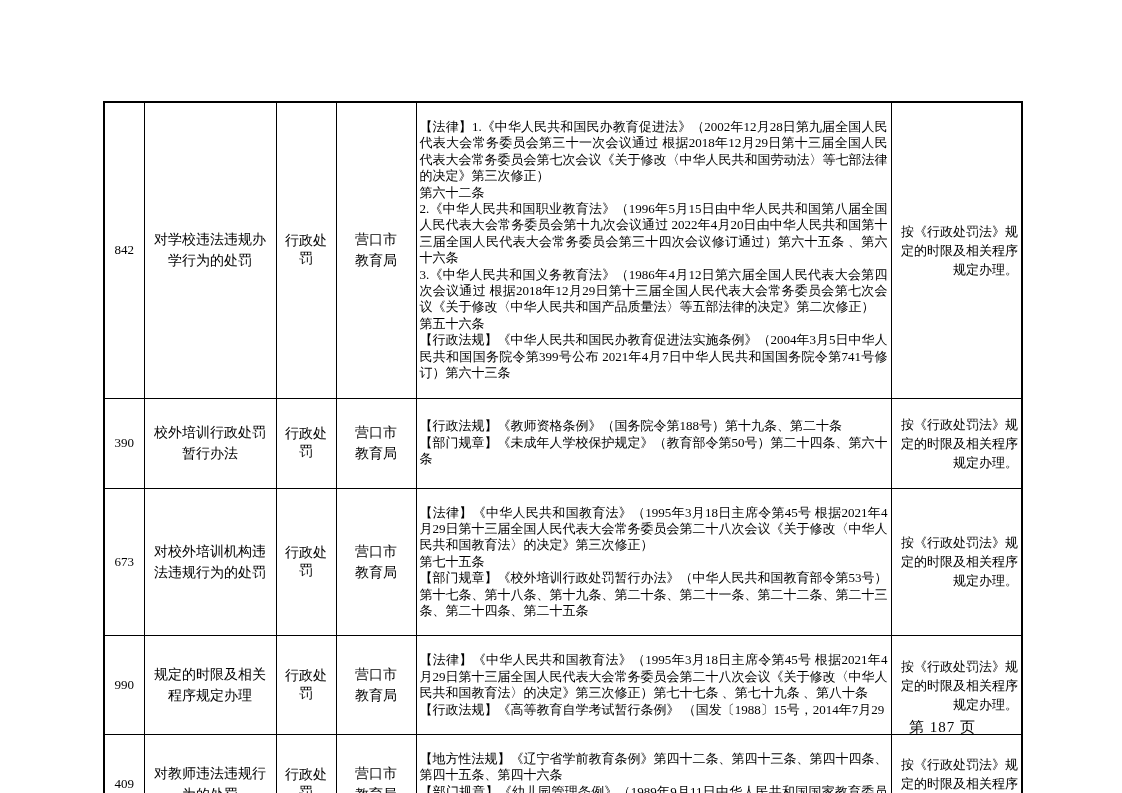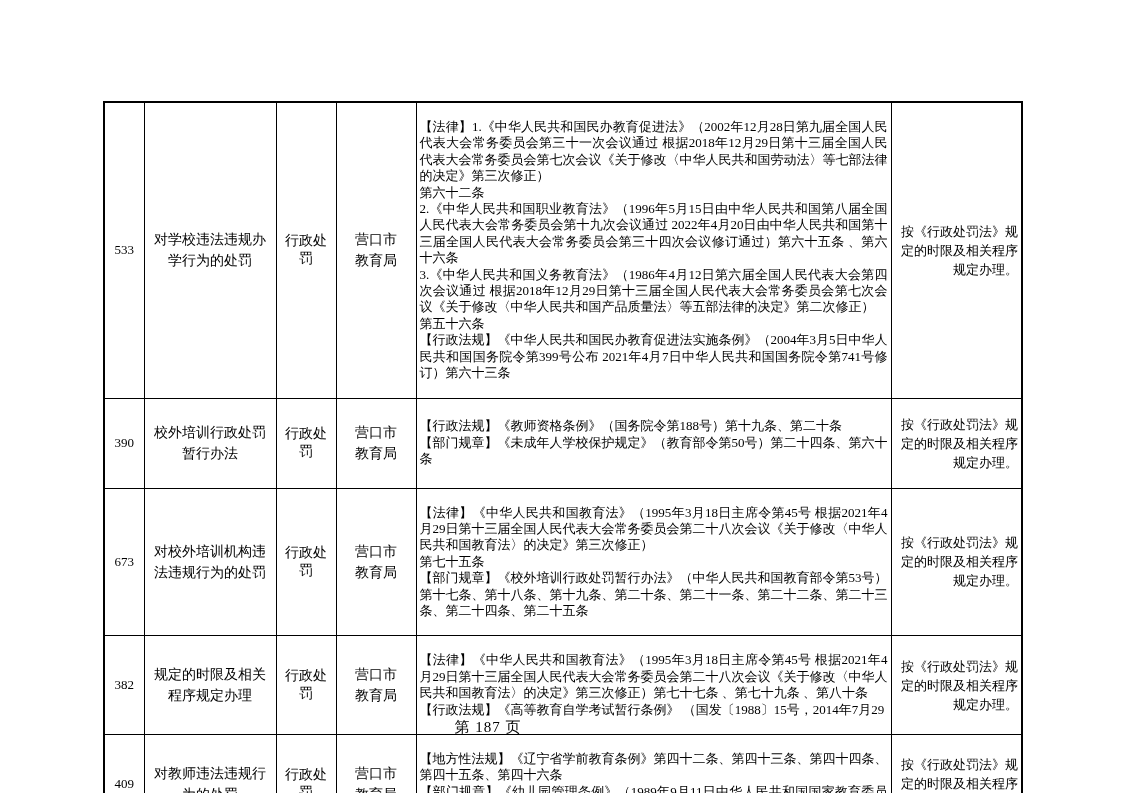--- a/index.html
+++ b/index.html
@@ -68,42 +68,42 @@
     text-align: right;
     font-size: 13px;
     line-height: 19px;
     padding: 1px 4px;
   }
   .footer {
     position: absolute;
     left: 0;
     top: 718px;
     width: 976px;
-    text-align: center;
+    text-align: right;
     font-size: 15px;
     letter-spacing: 1px;
   }
 </style>
 </head>
 <body>
 
 <div class="page">
 
   <table class="doc-table">
     <colgroup>
       <col style="width:40px">
       <col style="width:132px">
       <col style="width:60px">
       <col style="width:80px">
       <col style="width:475px">
       <col style="width:131px">
     </colgroup>
     <tbody>
       <tr style="height:266px">
-        <td class="c-num">533</td>
+        <td class="c-num">842</td>
         <td class="c-name">对学校违法违规办学行为的处罚</td>
         <td class="c-type">行政处罚</td>
         <td class="c-dept">营口市
 教育局</td>
         <td class="c-legal">【法律】1.《中华人民共和国民办教育促进法》（2002年12月28日第九届全国人民代表大会常务委员会第三十一次会议通过 根据2018年12月29日第十三届全国人民代表大会常务委员会第七次会议《关于修改〈中华人民共和国劳动法〉等七部法律的决定》第三次修正）
 第六十二条
 2.《中华人民共和国职业教育法》（1996年5月15日由中华人民共和国第八届全国人民代表大会常务委员会第十九次会议通过  2022年4月20日由中华人民共和国第十三届全国人民代表大会常务委员会第三十四次会议修订通过）第六十五条 、第六十六条
 3.《中华人民共和国义务教育法》（1986年4月12日第六届全国人民代表大会第四次会议通过 根据2018年12月29日第十三届全国人民代表大会常务委员会第七次会议《关于修改〈中华人民共和国产品质量法〉等五部法律的决定》第二次修正）
 第五十六条
 【行政法规】《中华人民共和国民办教育促进法实施条例》（2004年3月5日中华人民共和国国务院令第399号公布 2021年4月7日中华人民共和国国务院令第741号修订）第六十三条</td>
@@ -124,21 +124,21 @@
         <td class="c-name">对校外培训机构违法违规行为的处罚</td>
         <td class="c-type">行政处罚</td>
         <td class="c-dept">营口市
 教育局</td>
         <td class="c-legal">【法律】《中华人民共和国教育法》（1995年3月18日主席令第45号 根据2021年4月29日第十三届全国人民代表大会常务委员会第二十八次会议《关于修改〈中华人民共和国教育法〉的决定》第三次修正）
 第七十五条
 【部门规章】《校外培训行政处罚暂行办法》（中华人民共和国教育部令第53号）第十七条、第十八条、第十九条、第二十条、第二十一条、第二十二条、第二十三条、第二十四条、第二十五条</td>
         <td class="c-proc">按《行政处罚法》规定的时限及相关程序规定办理。</td>
       </tr>
       <tr style="height:80px">
-        <td class="c-num">382</td>
+        <td class="c-num">990</td>
         <td class="c-name">规定的时限及相关程序规定办理</td>
         <td class="c-type">行政处罚</td>
         <td class="c-dept">营口市
 教育局</td>
         <td class="c-legal">【法律】《中华人民共和国教育法》（1995年3月18日主席令第45号 根据2021年4月29日第十三届全国人民代表大会常务委员会第二十八次会议《关于修改〈中华人民共和国教育法〉的决定》第三次修正）第七十七条 、第七十九条 、第八十条
 【行政法规】《高等教育自学考试暂行条例》 （国发〔1988〕15号，2014年7月29</td>
         <td class="c-proc">按《行政处罚法》规定的时限及相关程序规定办理。</td>
       </tr>
       <tr style="height:64px">
         <td class="c-num">409</td>

